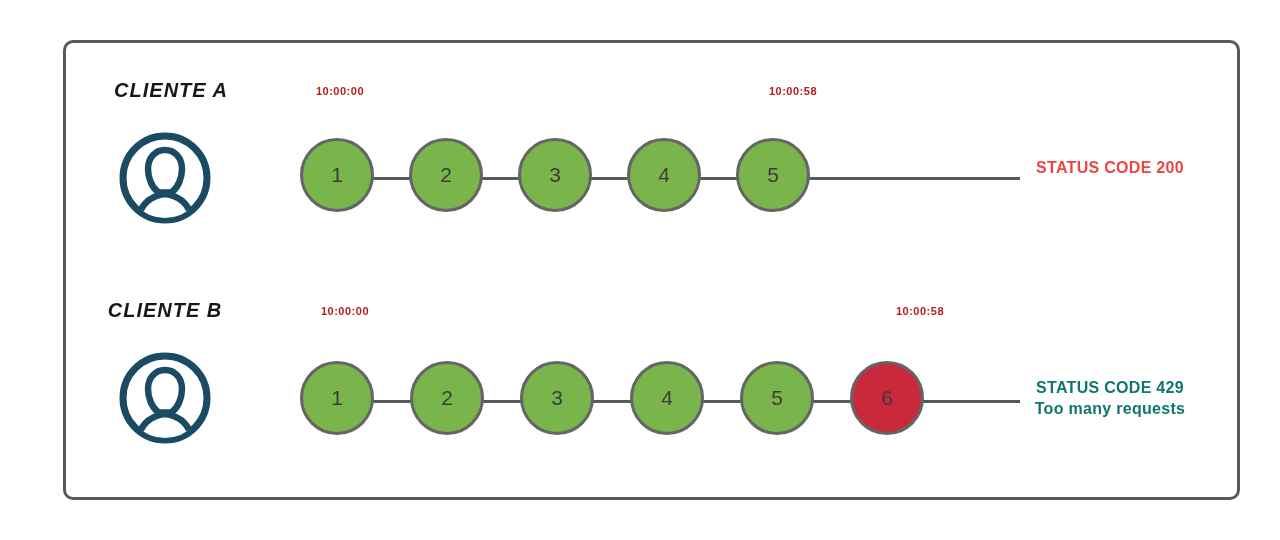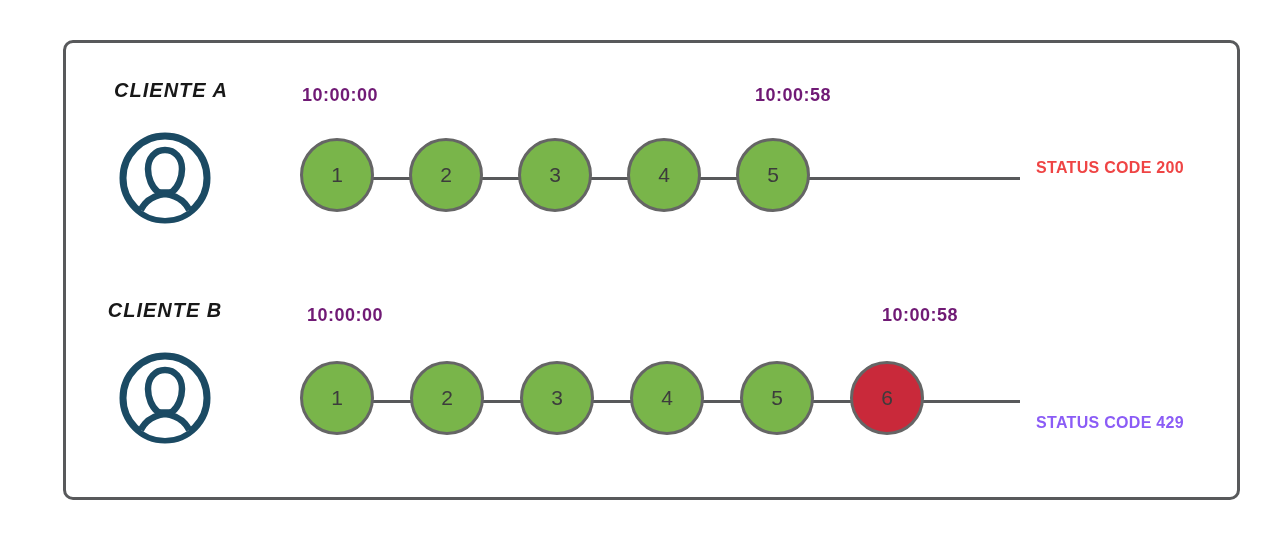--- a/index.html
+++ b/index.html
@@ -34,23 +34,23 @@
   .row-b .client-label { left: 85px;  top: 299px; }
 
   .person { position: absolute; width: 96px; height: 96px; }
   .row-a .person { left: 117px; top: 130px; }
   .row-b .person { left: 117px; top: 350px; }
 
   .ts {
     position: absolute;
     width: 120px;
     text-align: center;
-    font-size: 18px;
+    font-size: 11px;
     font-weight: 700;
-    color: #701a75;
+    color: #b91c1c;
     letter-spacing: 0.5px;
   }
   .row-a .ts-start { left: 280px; top: 85px;  }
   .row-a .ts-end   { left: 733px; top: 85px;  }
   .row-b .ts-start { left: 285px; top: 305px; }
   .row-b .ts-end   { left: 860px; top: 305px; }
 
   .track-line {
     position: absolute;
     height: 3px;
@@ -150,18 +150,19 @@
 
     <div class="circles">
         <div class="circle ok" style="background: rgb(121, 181, 74);">1</div>
         <div class="circle ok" style="background: rgb(121, 181, 74);">2</div>
         <div class="circle ok" style="background: rgb(121, 181, 74);">3</div>
         <div class="circle ok" style="background: rgb(121, 181, 74);">4</div>
         <div class="circle ok" style="background: rgb(121, 181, 74);">5</div>
         <div class="circle blocked" style="background: rgb(201, 41, 58);">6</div>
       </div>
 
-    <div class="status" style="color: #8b5cf6; margin-top: 35px;">
+    <div class="status" style="color: #0f766e;">
       <div>STATUS CODE 429</div>
+      <div>Too many requests</div>
     </div>
   </section>
 
 </div>
 
 </body></html>

